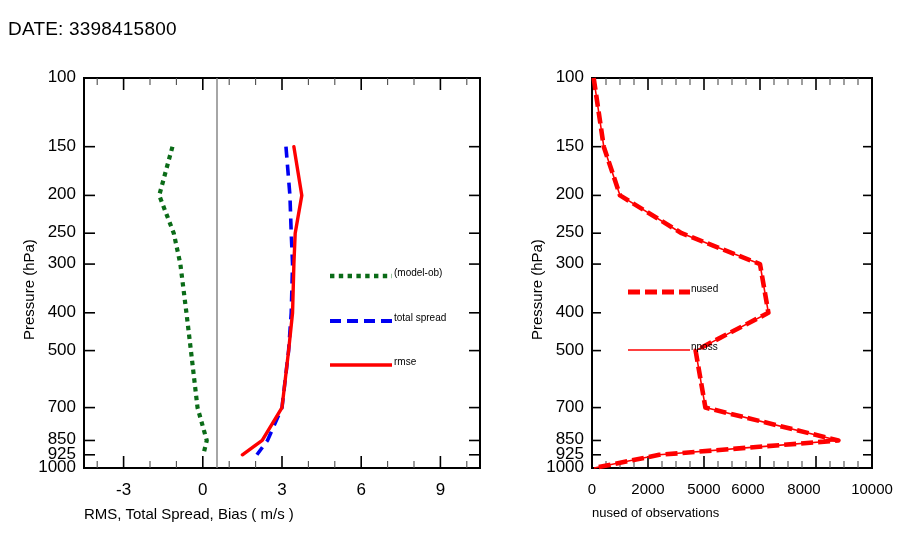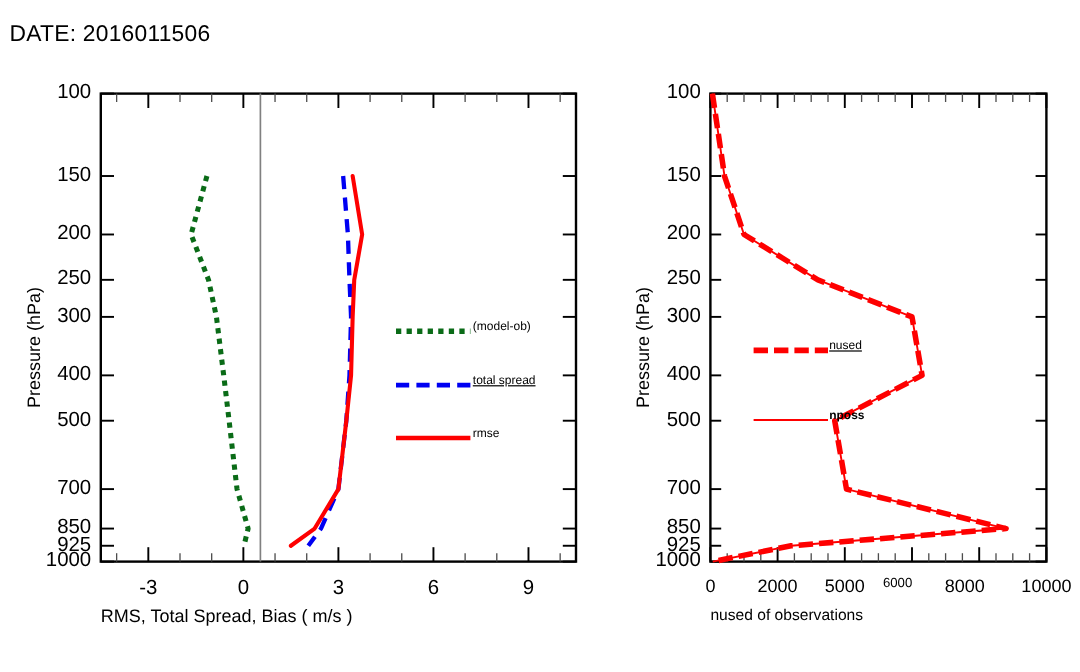--- a/index.html
+++ b/index.html
@@ -32,21 +32,21 @@
   .key-spread{stroke:#0000f2;stroke-width:4;stroke-dasharray:11 6;}
   .key-bias{stroke:#0a6b17;stroke-width:4.6;stroke-dasharray:4.4 4.4;}
   .key-nused{stroke:#fe0000;stroke-width:4.8;stroke-dasharray:12 5;}
   .key-nposs{stroke:#fe0000;stroke-width:1.5;}
 </style>
 </head>
 <body>
 
 <div id="root">
 
-  <div class="abs date-label">DATE: 2016011506</div>
+  <div class="abs date-label">DATE: 3398415800</div>
 
   <div class="abs ylab" style="left:20px;top:340px;">Pressure (hPa)</div>
   <div class="abs xlab" style="left:84px;top:505px;width:396px;">RMS, Total Spread, Bias ( m/s )</div>
 
   <div class="abs ylab" style="left:528px;top:340px;">Pressure (hPa)</div>
   <div class="abs xlab" style="left:592px;top:505px;width:280px;font-size:13px;">nused of observations</div>
 
   <svg width="900" height="560">
 
     <rect class="frame" x="84" y="78" width="396" height="390"></rect>
@@ -180,24 +180,24 @@
 
     <line class="key-bias" x1="330" y1="276" x2="392" y2="276"></line>
     <line class="key-spread" x1="330" y1="321" x2="392" y2="321"></line>
     <line class="key-rmse" x1="330" y1="365" x2="392" y2="365"></line>
 
     <line class="key-nused" x1="628" y1="292" x2="690" y2="292"></line>
     <line class="key-nposs" x1="628" y1="350" x2="690" y2="350"></line>
   </svg>
 
   <div class="abs legend-text" style="left:394px;top:267px;">(model-ob)</div>
-  <div class="abs legend-text" style="left:394px;top:312px;text-decoration:underline;">total spread</div>
+  <div class="abs legend-text" style="left:394px;top:312px;">total spread</div>
   <div class="abs legend-text" style="left:394px;top:356px;">rmse</div>
-  <div class="abs legend-text" style="left:691px;top:283px;text-decoration:underline;">nused</div>
-  <div class="abs legend-text" style="left:691px;top:341px;font-weight:bold;">nposs</div>
+  <div class="abs legend-text" style="left:691px;top:283px;">nused</div>
+  <div class="abs legend-text" style="left:691px;top:341px;">nposs</div>
 
   <div id="tick-labels">
       <div class="abs ticklab ytick" style="left: -4px; top: 67px; width: 80px;">100</div>
       <div class="abs ticklab ytick" style="left: 504px; top: 67px; width: 80px;">100</div>
       <div class="abs ticklab ytick" style="left: -4px; top: 135.676px; width: 80px;">150</div>
       <div class="abs ticklab ytick" style="left: 504px; top: 135.676px; width: 80px;">150</div>
       <div class="abs ticklab ytick" style="left: -4px; top: 184.402px; width: 80px;">200</div>
       <div class="abs ticklab ytick" style="left: 504px; top: 184.402px; width: 80px;">200</div>
       <div class="abs ticklab ytick" style="left: -4px; top: 222.197px; width: 80px;">250</div>
       <div class="abs ticklab ytick" style="left: 504px; top: 222.197px; width: 80px;">250</div>
@@ -216,17 +216,17 @@
       <div class="abs ticklab ytick" style="left: -4px; top: 457px; width: 80px;">1000</div>
       <div class="abs ticklab ytick" style="left: 504px; top: 457px; width: 80px;">1000</div>
       <div class="abs ticklab xtick" style="left: 83.6px; top: 480px; width: 80px;">-3</div>
       <div class="abs ticklab xtick" style="left: 162.8px; top: 480px; width: 80px;">0</div>
       <div class="abs ticklab xtick" style="left: 242px; top: 480px; width: 80px;">3</div>
       <div class="abs ticklab xtick" style="left: 321.2px; top: 480px; width: 80px;">6</div>
       <div class="abs ticklab xtick" style="left: 400.4px; top: 480px; width: 80px;">9</div>
       <div class="abs ticklab xtick" style="left: 552px; top: 480px; width: 80px; font-size: 15px;">0</div>
       <div class="abs ticklab xtick" style="left: 608px; top: 480px; width: 80px; font-size: 15px;">2000</div>
       <div class="abs ticklab xtick" style="left: 664px; top: 480px; width: 80px; font-size: 15px;">5000</div>
-      <div class="abs ticklab xtick" style="left: 720px; top: 480px; width: 56px; font-size: 11px;">6000</div>
+      <div class="abs ticklab xtick" style="left: 720px; top: 480px; width: 56px; font-size: 15px;">6000</div>
       <div class="abs ticklab xtick" style="left: 776px; top: 480px; width: 56px; font-size: 15px;">8000</div>
       <div class="abs ticklab xtick" style="left: 832px; top: 480px; width: 80px; font-size: 15px;">10000</div>
     </div>
 </div>
 
 </body></html>

